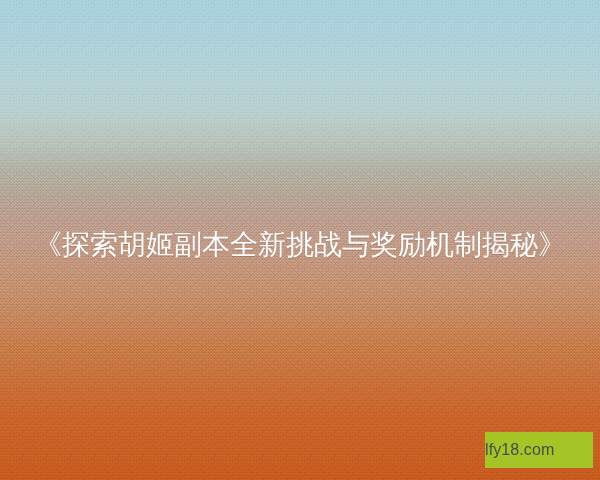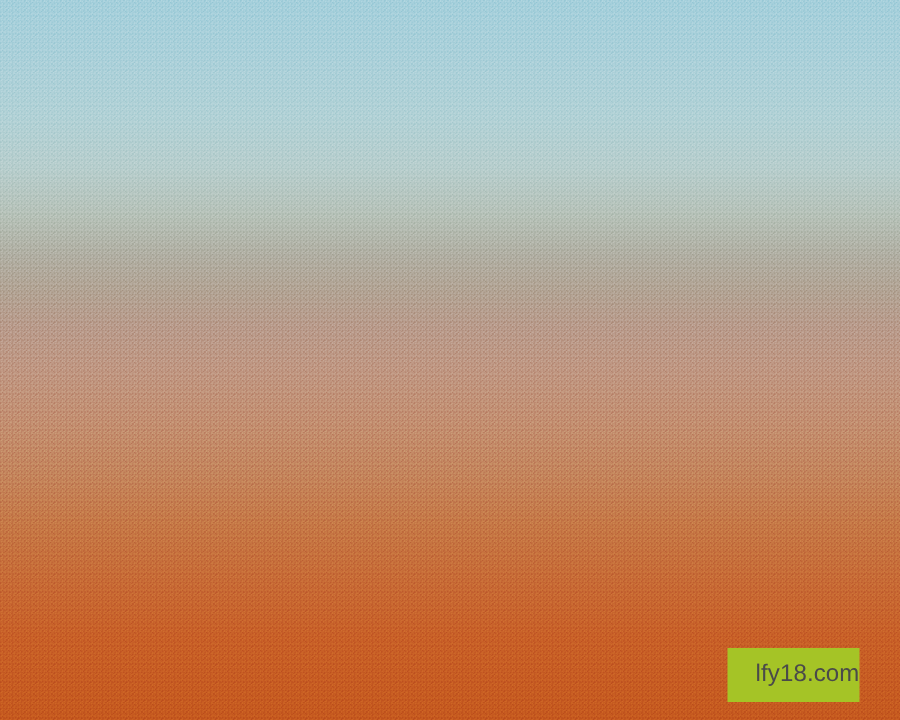--- a/index.html
+++ b/index.html
@@ -69,43 +69,44 @@
     letter-spacing: 0px;
     white-space: normal;
     text-shadow: 0 1px 1px rgba(70,50,40,.22);
   }
 
   
   #watermark {
     position: absolute;
     left: 485px;
     top: 432px;
-    width: 88px;
+    width: 108px;
     height: 36px;
     background: #a5c426;
     display: flex;
     align-items: center;
-    justify-content: flex-end;
+    justify-content: flex-start;
     box-sizing: border-box;
   }
   #watermark-label {
     color: #4a4a4a;
     font-size: 16px;
     line-height: 1;
     font-weight: 400;
     letter-spacing: .1px;
   }
 </style>
 </head>
 <body>
 
 <div id="stage">
 
   <div id="bg-gradient"></div>
 
   <div id="bg-noise"></div>
 
+  <h1 id="headline">《探索胡姬副本全新挑战与奖励机制揭秘》</h1>
 
   <div id="watermark">
     <span id="watermark-label">lfy18.com</span>
   </div>
 
 </div>
 
 </body></html>

